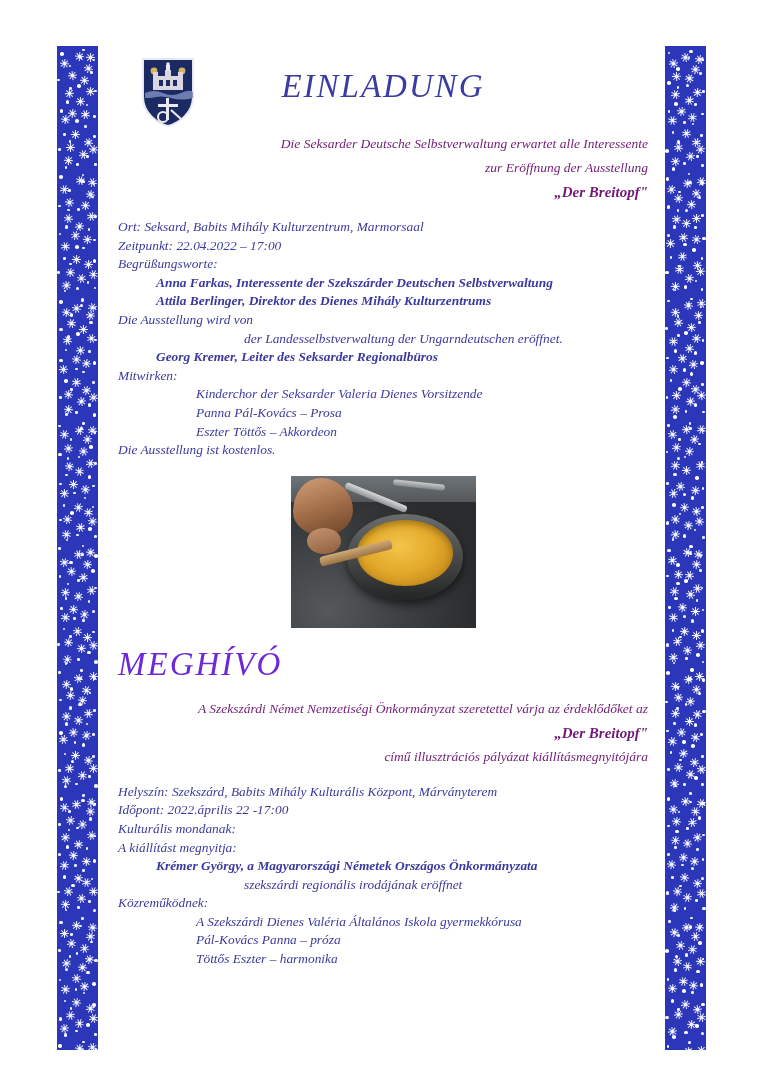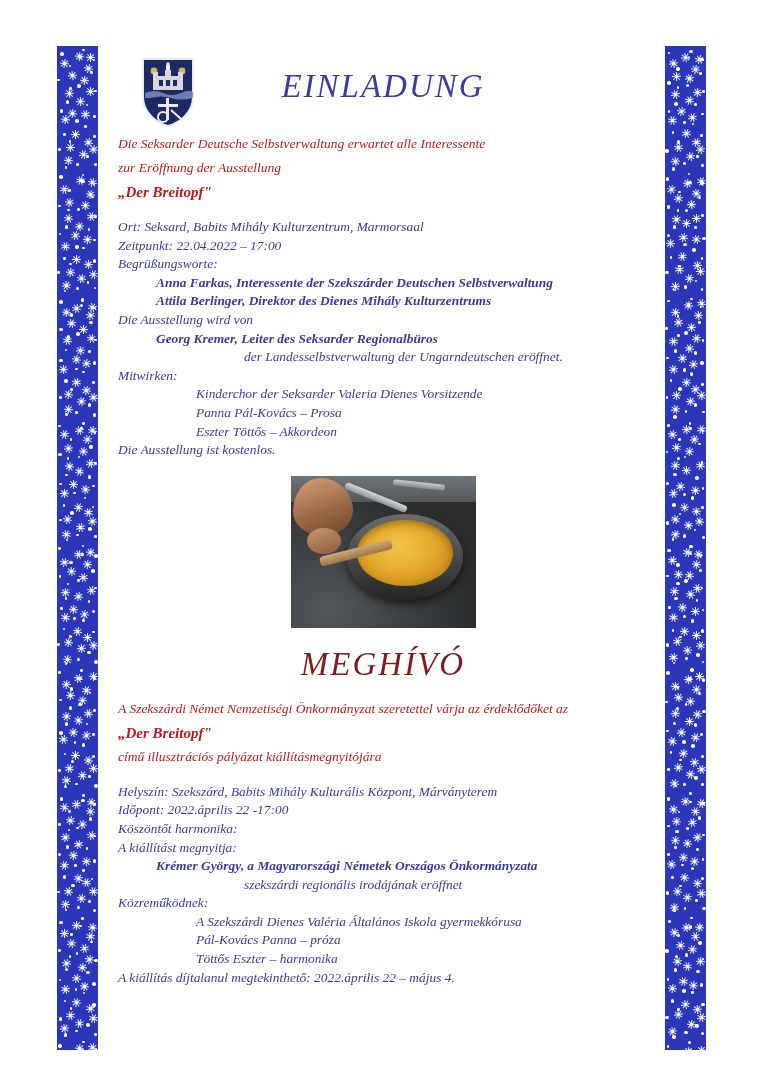--- a/index.html
+++ b/index.html
@@ -105,25 +105,25 @@
     width: 530px;
     text-align: center;
     font-size: 33px;
     font-style: italic;
     letter-spacing: 2px;
     color: #3b3ba4;
     font-family: "Liberation Serif", "DejaVu Serif", serif;
   }
 
   .centered {
-    text-align: left;
+    text-align: right;
     font-style: italic;
     font-size: 13.5px;
     line-height: 24px;
-    color: #b91c1c;
+    color: #701a75;
   }
   .centered.title-quote {
     font-size: 15px;
     font-weight: bold;
   }
 
   .block {
     margin-top: 14px;
     font-style: italic;
     font-size: 13.4px;
@@ -207,25 +207,24 @@
     position: absolute;
     left: 102px; top: 6px;
     width: 52px; height: 6px;
     border-radius: 3px;
     background: linear-gradient(180deg,#c9cccd 0%, #85898b 100%);
     transform: rotate(6deg);
   }
 
   .heading-meghivo {
     margin-top: 18px;
-    text-align: center;
     font-size: 33px;
     font-style: italic;
     letter-spacing: 2px;
-    color: #7f1d1d;
+    color: #6d28d9;
   }
 </style>
 </head>
 <body>
 
 <div class="border-strip left" id="border-left">
     <div class="tile" style="top: 0px;">
       <div class="flake" style="left: 3.16653px; top: 12.7425px; transform: rotate(7.33339deg);">
         <span></span>
         <i></i>
@@ -2150,22 +2149,22 @@
   <div class="centered">zur Eröffnung der Ausstellung</div>
   <div class="centered title-quote">„Der Breitopf"</div>
 
   <div class="block">
     <div class="line">Ort: Seksard, Babits Mihály Kulturzentrum, Marmorsaal</div>
     <div class="line">Zeitpunkt: 22.04.2022 – 17:00</div>
     <div class="line">Begrüßungsworte:</div>
     <div class="line indent-1 strong-name">Anna Farkas, Interessente der Szekszárder Deutschen Selbstverwaltung</div>
     <div class="line indent-1 strong-name">Attila Berlinger, Direktor des Dienes Mihály Kulturzentrums</div>
     <div class="line">Die Ausstellung wird von</div>
+    <div class="line indent-3">der Landesselbstverwaltung der Ungarndeutschen eröffnet.</div>
     <div class="line indent-1 strong-name">Georg Kremer, Leiter des Seksarder Regionalbüros</div>
-    <div class="line indent-3">der Landesselbstverwaltung der Ungarndeutschen eröffnet.</div>
     <div class="line">Mitwirken:</div>
     <div class="line indent-2">Kinderchor der Seksarder Valeria Dienes Vorsitzende</div>
     <div class="line indent-2">Panna Pál-Kovács – Prosa</div>
     <div class="line indent-2">Eszter Töttős – Akkordeon</div>
     <div class="line">Die Ausstellung ist kostenlos.</div>
   </div>
 
   <div class="photo-wrap">
     <div class="stove"></div>
     <div class="counter"></div>
@@ -2181,24 +2180,23 @@
   <div class="heading-meghivo">MEGHÍVÓ</div>
 
   <div style="height:14px"></div>
   <div class="centered">A Szekszárdi Német Nemzetiségi Önkormányzat szeretettel várja az érdeklődőket az</div>
   <div class="centered title-quote">„Der Breitopf"</div>
   <div class="centered">című illusztrációs pályázat kiállításmegnyitójára</div>
 
   <div class="block">
     <div class="line">Helyszín: Szekszárd, Babits Mihály Kulturális Központ, Márványterem</div>
     <div class="line">Időpont: 2022.április 22 -17:00</div>
-    <div class="line">Köszöntőt harmonika:</div>
+    <div class="line">Kulturális mondanak:</div>
     <div class="line">A kiállítást megnyitja:</div>
     <div class="line indent-1 strong-name">Krémer György, a Magyarországi Németek Országos Önkormányzata</div>
     <div class="line indent-3">szekszárdi regionális irodájának eröffnet</div>
     <div class="line">Közreműködnek:</div>
     <div class="line indent-2">A Szekszárdi Dienes Valéria Általános Iskola gyermekkórusa</div>
     <div class="line indent-2">Pál-Kovács Panna – próza</div>
     <div class="line indent-2">Töttős Eszter – harmonika</div>
-    <div class="line">A kiállítás díjtalanul megtekinthető: 2022.április 22 – május 4.</div>
   </div>
 
 </div>
 
 </body></html>

